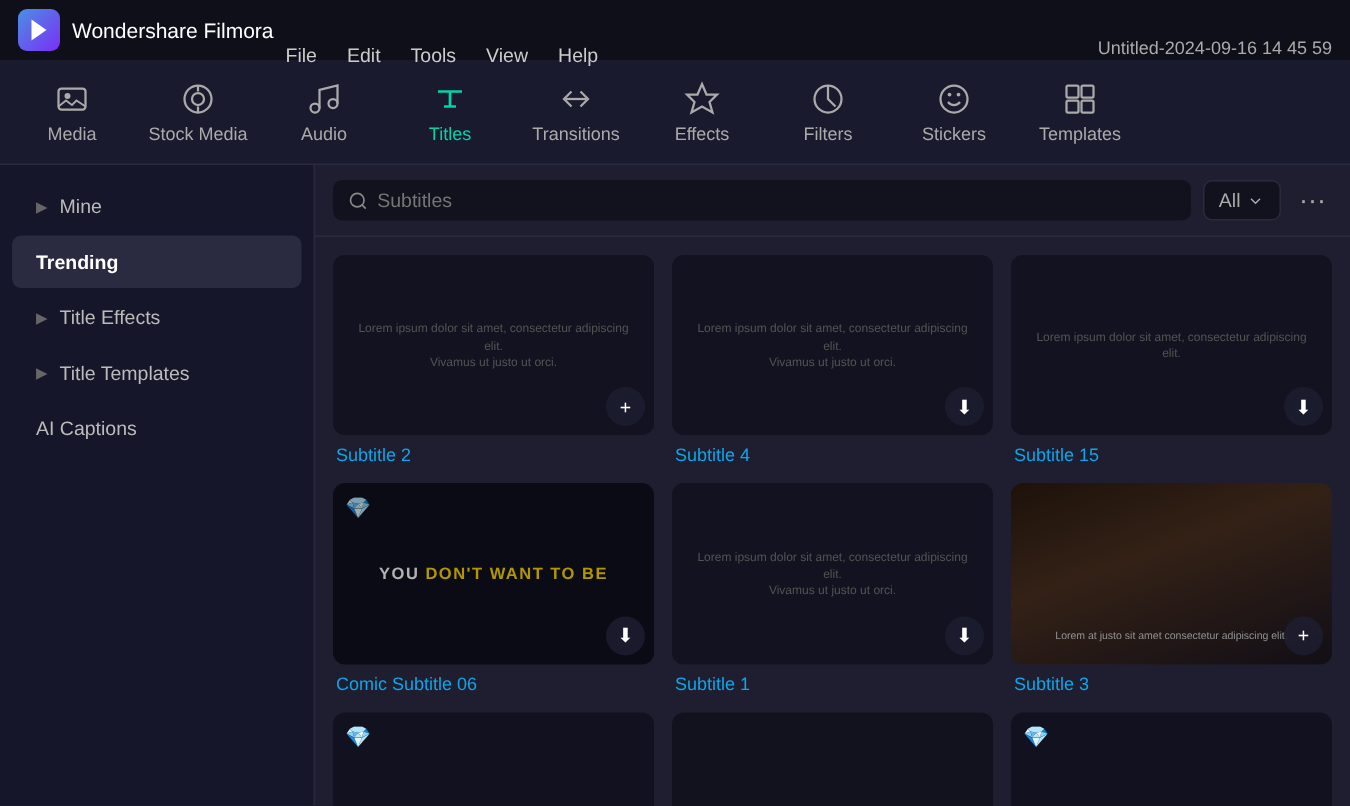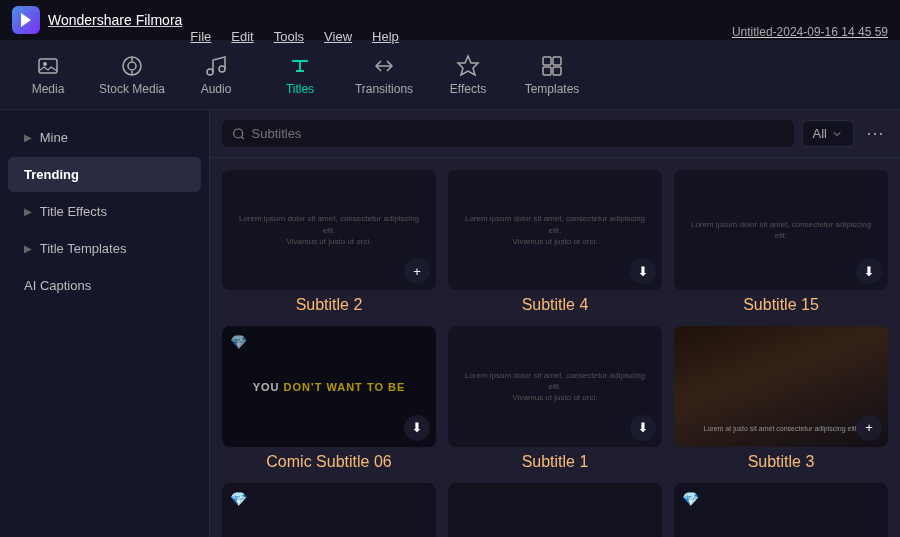--- a/index.html
+++ b/index.html
@@ -13,21 +13,20 @@
     }
 
     
     #titlebar {
       height: 40px;
       background: #0f0f1a;
       display: flex;
       align-items: center;
       justify-content: space-between;
       padding: 0 12px;
-      text-decoration: underline;
     }
     #titlebar-left {
       display: flex;
       align-items: center;
       gap: 8px;
     }
     #app-logo {
       width: 28px;
       height: 28px;
       background: linear-gradient(135deg, #4a90e2, #7b2ff7);
@@ -216,23 +215,23 @@
       height: 26px;
       background: rgba(30,30,50,0.8);
       border-radius: 50%;
       display: flex;
       align-items: center;
       justify-content: center;
       color: #fff;
       font-size: 13px;
     }
     .grid-label {
-      font-size: 16px;
-      color: #fdba74;
-      text-align: center;
+      font-size: 12px;
+      color: #0ea5e9;
+      text-align: left;
       padding: 0 2px;
     }
 
     
     .thumb-sub2 {
       background: #1a1a2e;
     }
     .thumb-sub2-text {
       font-size: 9px;
       color: #888;
@@ -373,21 +372,37 @@
     <span>Transitions</span>
   </div>
 
   <div class="toolbar-item">
     <svg viewBox="0 0 24 24" fill="none" stroke="currentColor" stroke-width="1.5">
       <polygon points="12,2 15,9 22,9 17,14 19,21 12,17 5,21 7,14 2,9 9,9"></polygon>
     </svg>
     <span>Effects</span>
   </div>
 
-
+  <div class="toolbar-item">
+    <svg viewBox="0 0 24 24" fill="none" stroke="currentColor" stroke-width="1.5">
+      <circle cx="12" cy="12" r="9"></circle>
+      <path d="M12 3v9l5 5"></path>
+    </svg>
+    <span>Filters</span>
+  </div>
+
+  <div class="toolbar-item">
+    <svg viewBox="0 0 24 24" fill="none" stroke="currentColor" stroke-width="1.5">
+      <circle cx="12" cy="12" r="9"></circle>
+      <path d="M8 14s1.5 2 4 2 4-2 4-2"></path>
+      <line x1="9" y1="9" x2="9.01" y2="9" stroke-width="2.5" stroke-linecap="round"></line>
+      <line x1="15" y1="9" x2="15.01" y2="9" stroke-width="2.5" stroke-linecap="round"></line>
+    </svg>
+    <span>Stickers</span>
+  </div>
 
   <div class="toolbar-item">
     <svg viewBox="0 0 24 24" fill="none" stroke="currentColor" stroke-width="1.5">
       <rect x="3" y="3" width="8" height="8" rx="1"></rect>
       <rect x="13" y="3" width="8" height="8" rx="1"></rect>
       <rect x="3" y="13" width="8" height="8" rx="1"></rect>
       <rect x="13" y="13" width="8" height="8" rx="1"></rect>
     </svg>
     <span>Templates</span>
   </div>

